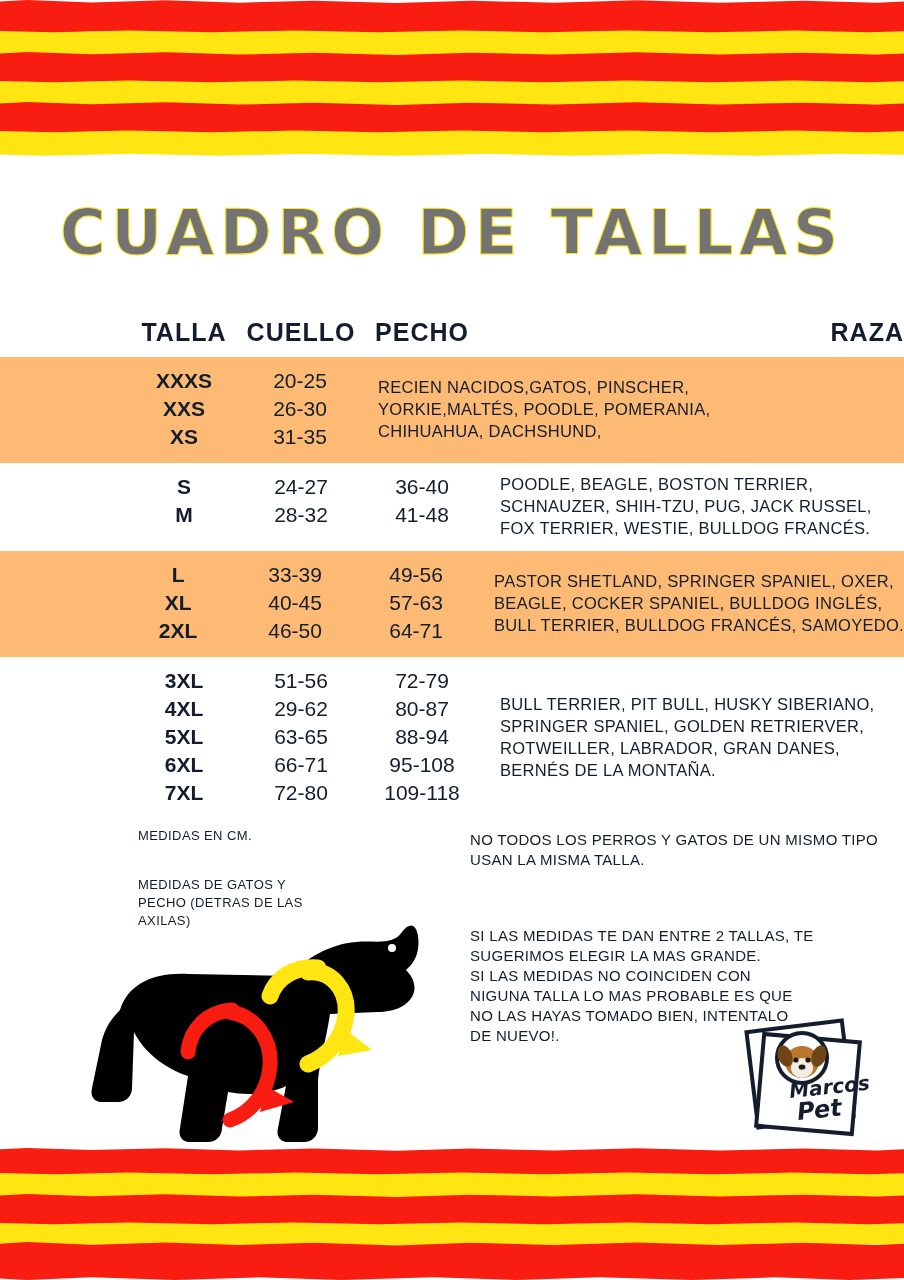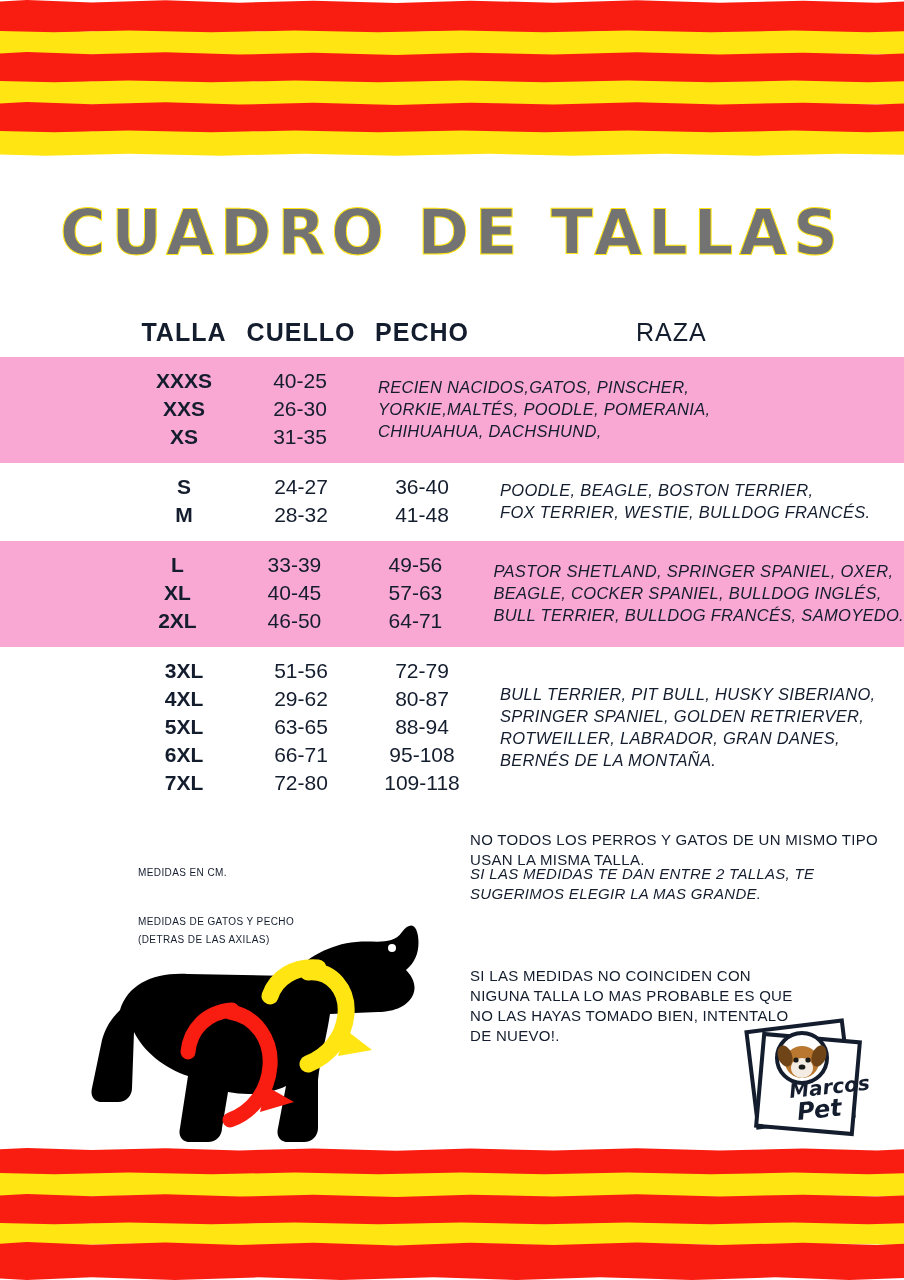--- a/index.html
+++ b/index.html
@@ -72,34 +72,34 @@
 
   .head-row .col-talla,
   .head-row .col-cuello,
   .head-row .col-pecho {
     font-size: 25px;
     font-weight: 700;
     letter-spacing: 1px;
   }
   .head-row .col-raza {
     font-size: 25px;
-    font-weight: 400;
+    font-weight: 700;
     letter-spacing: 1px;
     padding-left: 0;
-    text-align: left;
+    text-align: right;
     margin-left: 154px;
   }
   .head-spacer { width: 128px; }
 
   .group {
     display: flex;
     align-items: flex-start;
     padding: 10px 0 12px 0;
   }
-  .group.shaded { background: #f9a8d4; }
+  .group.shaded { background: #fdba74; }
 
   .group .sizes {
     display: flex;
   }
   .sizes-col {
     display: flex;
     flex-direction: column;
   }
   .cell {
     height: 28px;
@@ -109,47 +109,45 @@
   .cell.talla { font-weight: 700; }
   .cell.num { font-weight: 400; }
 
   .breeds {
     flex: 1;
     padding-left: 18px;
     font-size: 16.5px;
     line-height: 22px;
     letter-spacing: 0.3px;
     align-self: center;
-    font-style: italic;
   }
   .breeds div { white-space: nowrap; }
 
   .left-pad { width: 128px; }
 
   
   .note-left {
     position: absolute;
     left: 138px;
-    font-size: 10px;
+    font-size: 13px;
     line-height: 18px;
     letter-spacing: 0.4px;
-    margin-top: 37px;
   }
   .note-left.n1 { top: 827px; }
   .note-left.n2 { top: 876px; width: 180px; }
 
   .note-right {
     position: absolute;
     left: 470px;
     font-size: 15px;
     line-height: 20px;
     letter-spacing: 0.3px;
   }
   .note-right.r1 { top: 830px; width: 420px; }
-  .note-right.r2 { top: 864px; width: 420px; font-style: italic; }
+  .note-right.r2 { top: 926px; width: 420px; }
   .note-right.r3 { top: 966px; width: 330px; }
 
   
   .dog {
     position: absolute;
     left: 80px;
     top: 880px;
     width: 360px;
     height: 280px;
   }
@@ -189,21 +187,21 @@
 
   <div class="group shaded">
     <div class="left-pad"></div>
     <div class="sizes">
       <div class="sizes-col col-talla">
         <div class="cell talla">XXXS</div>
         <div class="cell talla">XXS</div>
         <div class="cell talla">XS</div>
       </div>
       <div class="sizes-col col-pecho">
-        <div class="cell num">40-25</div>
+        <div class="cell num">20-25</div>
         <div class="cell num">26-30</div>
         <div class="cell num">31-35</div>
       </div>
     </div>
     <div class="breeds">
       <div>RECIEN NACIDOS,GATOS, PINSCHER,</div>
       <div>YORKIE,MALTÉS, POODLE, POMERANIA,</div>
       <div>CHIHUAHUA, DACHSHUND,</div>
     </div>
   </div>
@@ -219,20 +217,21 @@
         <div class="cell num">24-27</div>
         <div class="cell num">28-32</div>
       </div>
       <div class="sizes-col col-pecho">
         <div class="cell num">36-40</div>
         <div class="cell num">41-48</div>
       </div>
     </div>
     <div class="breeds">
       <div>POODLE, BEAGLE, BOSTON TERRIER,</div>
+      <div>SCHNAUZER, SHIH-TZU, PUG, JACK RUSSEL,</div>
       <div>FOX TERRIER, WESTIE, BULLDOG FRANCÉS.</div>
     </div>
   </div>
 
   <div class="group shaded">
     <div class="left-pad"></div>
     <div class="sizes">
       <div class="sizes-col col-talla">
         <div class="cell talla">L</div>
         <div class="cell talla">XL</div>

